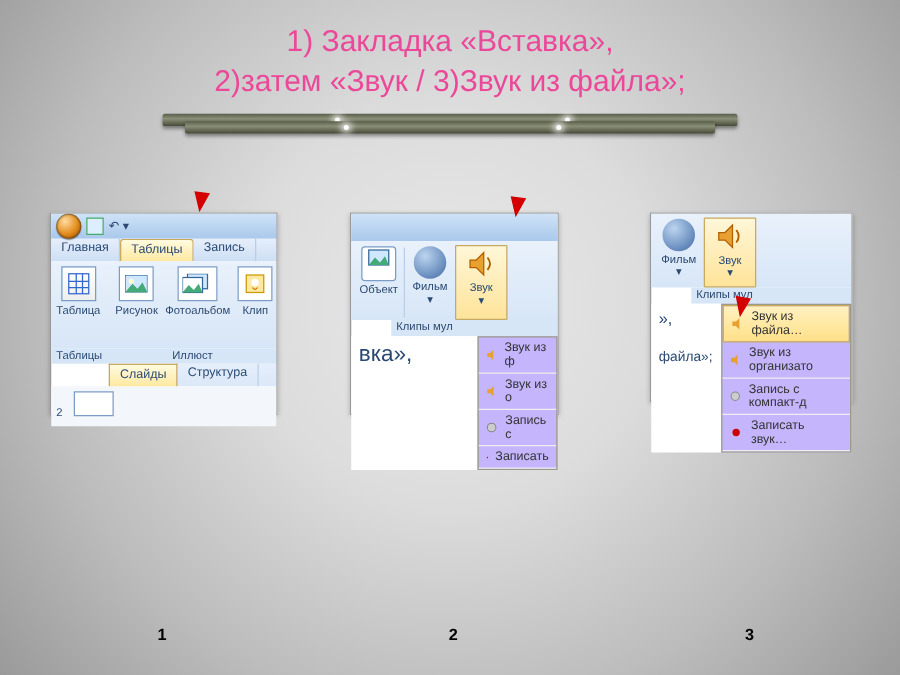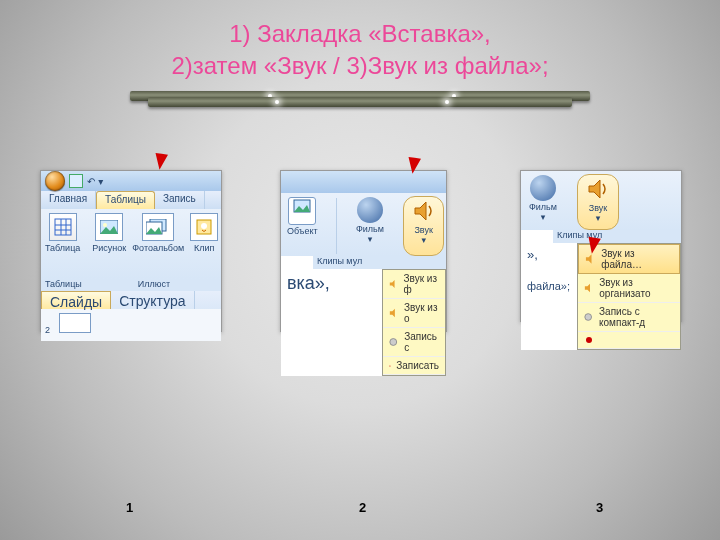--- a/index.html
+++ b/index.html
@@ -105,21 +105,21 @@
   }
   .ricn{
     width:26px;height:26px;margin:0 auto 2px;background:#fff;border:1px solid #7a9cc6;
     display:flex;align-items:center;justify-content:center;
   }
   .s1 .grplbl{
     height:12px;background:#d7e6f7;font-size:9px;color:#2b4a73;padding-left:4px;display:flex;
   }
   .s1 .pane{
     height:18px;background:linear-gradient(#e6eefb,#dbe8f8);
-    display:flex;font-size:14px;
+    display:flex;font-size:10px;margin-left:46px;
   }
   .paneTab{
     padding:2px 8px;border-right:1px solid #b9cfe8;color:#2b4a73;
   }
   .paneTab.on{background:linear-gradient(#fffbe0,#ffe9a0);border:1px solid #caa95a;border-bottom:none;}
   .s1 .thumbs{
     flex:1;background:#f3f7fc;padding:4px;font-size:9px;color:#2b4a73;
     height:24px;
   }
   .thumb{
@@ -133,37 +133,37 @@
   }
   .s3 {
     left:520px; top:10px;
     width:160px;height:150px;font-size:10px;
   }
   .bluehead{
     height:22px;background:linear-gradient(#cfe3f7,#a9c8eb);
   }
   .ribbon2{
     height:60px;background:linear-gradient(#e9f1fb,#d7e6f7);
-    display:flex;gap:14px;padding:3px 2px 0;
+    display:flex;gap:0;padding:3px 2px 0;
   }
   .rbig{
     width:40px;text-align:center;font-size:9px;color:#2b4a73;
   }
   .rbig.sel{
     background:linear-gradient(#fff7d8,#ffe399);
-    border:1px solid #caa95a;border-radius:12px;
+    border:1px solid #caa95a;border-radius:1px;
   }
   .rcircle{
     width:26px;height:26px;margin:1px auto 1px;border-radius:50%;
   }
   .grp2{
     height:13px;background:#d7e6f7;font-size:9px;color:#2b4a73;padding-left:4px;margin-left:32px;
   }
   .menu{
-    background:#fef9c3;border:1px solid #9b9b8a;
+    background:#c4b5fd;border:1px solid #9b9b8a;
     font-size:10px;color:#333;
   }
   .mi{
     padding:3px 6px;display:flex;align-items:center;gap:5px;
     border-bottom:1px solid #eee;
   }
   .mi.sel{
     background:linear-gradient(#fff1c0,#ffe089);
     border:1px solid #caa95a;
   }
@@ -382,20 +382,21 @@
         <div class="mi">
             <svg class="spk" viewBox="0 0 12 10">
               <circle cx="5" cy="5" r="4" fill="#ccc" stroke="#888"></circle>
             </svg>
             <span>Запись с компакт-д</span>
           </div>
         <div class="mi">
             <svg class="spk" viewBox="0 0 12 10">
               <circle cx="5" cy="5" r="3" fill="#c00"></circle>
             </svg>
+            <span>Записать звук…</span>
           </div>
       </div>
     </div>
   </div>
 
   <div class="cap" style="left:126px;">1</div>
   <div class="cap" style="left:359px;">2</div>
   <div class="cap" style="left:596px;">3</div>
 
 </div>

